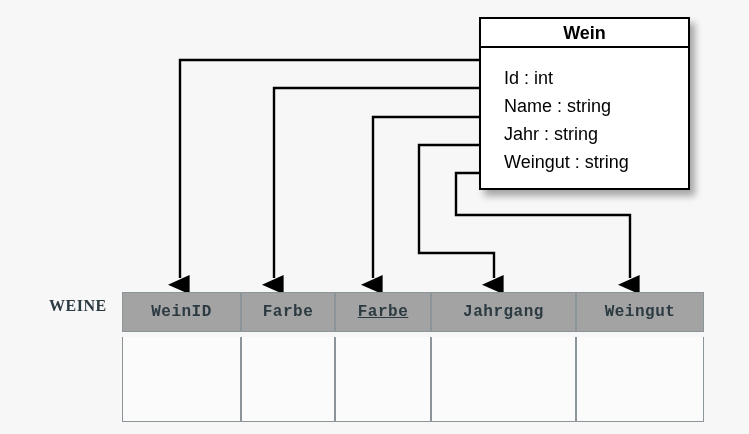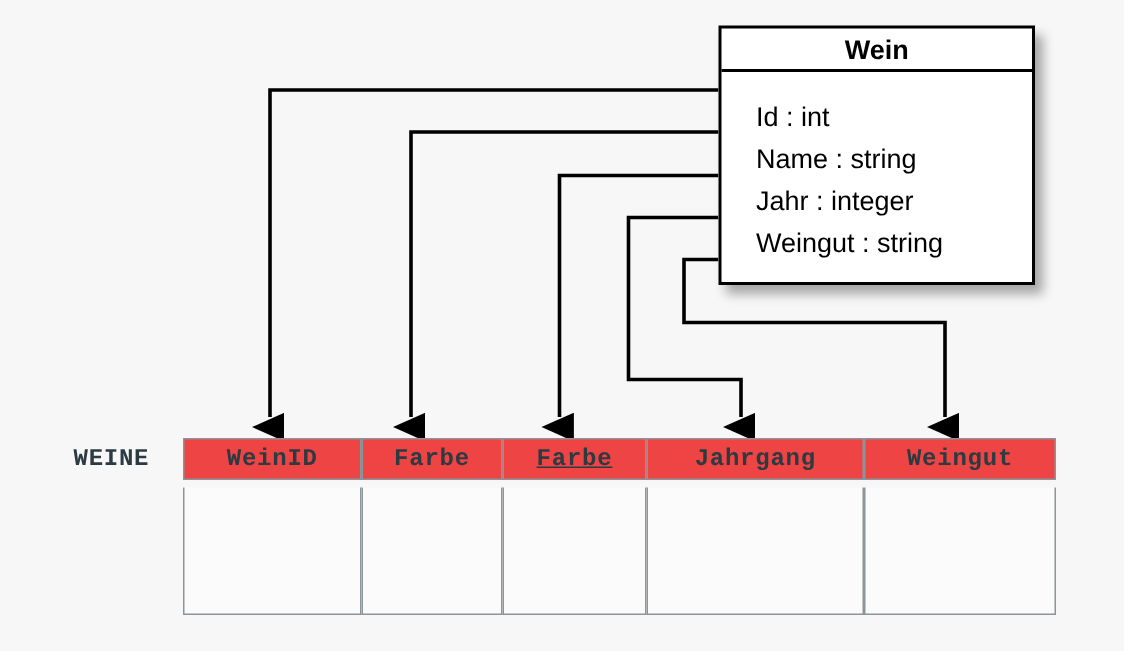--- a/index.html
+++ b/index.html
@@ -68,42 +68,42 @@
   }
 
   
   #table-label {
     position: absolute;
     left: 49px;
     top: 292px;
     width: 68px;
     height: 28px;
     line-height: 28px;
-    font-family: Liberation Mono, monospace;
+    font-family: Liberation Serif, serif;
     font-weight: bold;
     font-size: 16px;
     color: #2c3a42;
     letter-spacing: 0.5px;
     text-align: left;
     z-index: 4;
   }
 
   
   #relation-table {
     position: absolute;
     left: 122px;
     top: 292px;
     z-index: 4;
     border-collapse: separate;
     border-spacing: 0;
   }
   #relation-table .hdr-row td {
     border: 1px solid #8a9499;
-    height: 28px;
-    background: #ef4444;
+    height: 40px;
+    background: #a3a3a3;
     font-family: "Liberation Mono", monospace;
     font-weight: bold;
     font-size: 16px;
     color: #2c3a42;
     text-align: center;
     vertical-align: middle;
     letter-spacing: 0.5px;
     padding: 0 6px;
     box-sizing: border-box;
   }
@@ -147,21 +147,21 @@
     <path d="M479,145 L419,145 L419,253 L494,253 L494,278" fill="none" stroke="#000000" stroke-width="2.4" marker-end="url(#arrowhead)"></path>
 
     <path d="M479,173 L456,173 L456,215 L630,215 L630,278" fill="none" stroke="#000000" stroke-width="2.4" marker-end="url(#arrowhead)"></path>
   </svg>
 
   <div id="uml-class">
     <div id="uml-title">Wein</div>
     <div id="uml-attrs">
       <div class="attr">Id : int</div>
       <div class="attr">Name : string</div>
-      <div class="attr">Jahr : integer</div>
+      <div class="attr">Jahr : string</div>
       <div class="attr">Weingut : string</div>
     </div>
   </div>
 
   <div id="table-label">WEINE</div>
 
   <table id="relation-table">
     <tbody>
       <tr class="hdr-row">
         <td class="col-weinid">WeinID</td>

